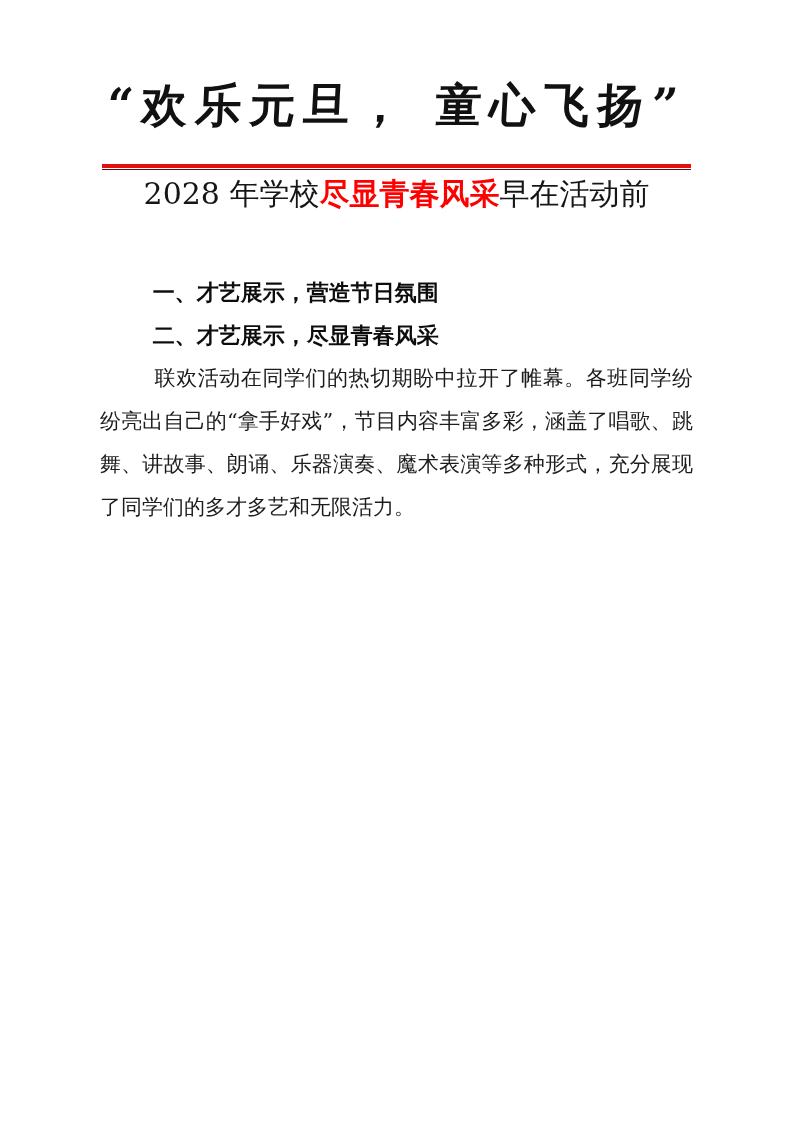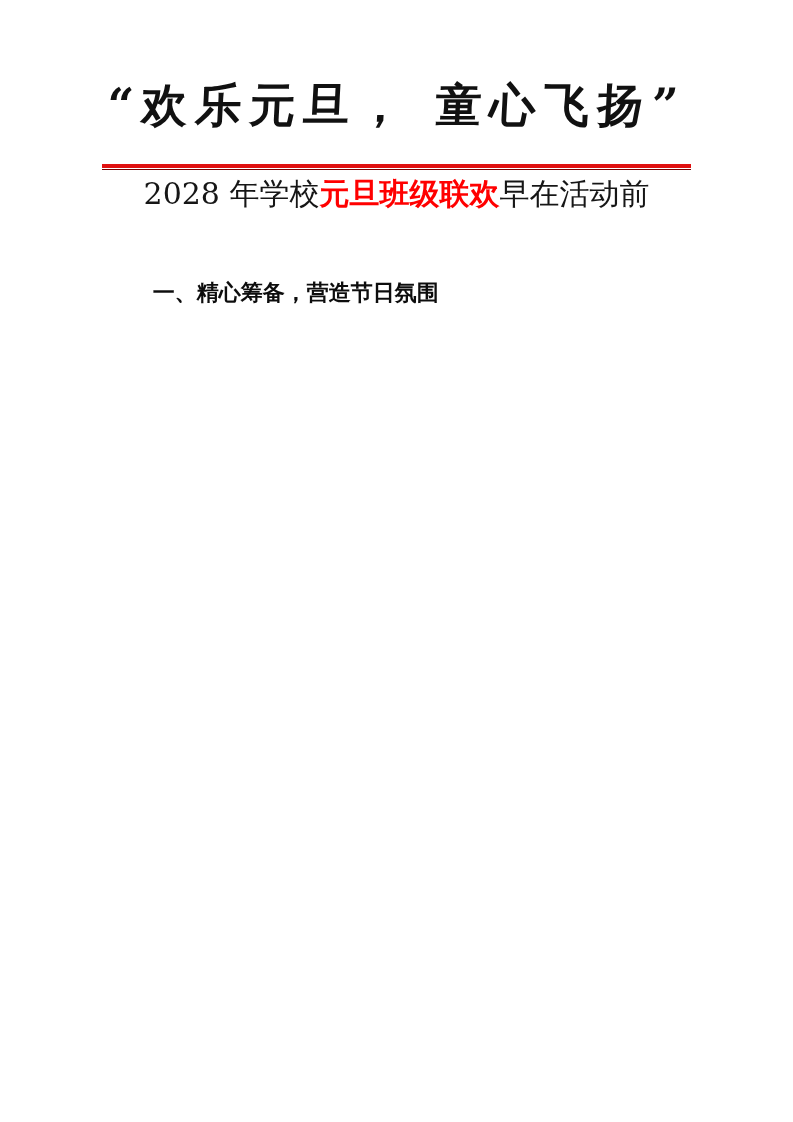--- a/index.html
+++ b/index.html
@@ -88,25 +88,27 @@
 </style>
 </head>
 <body>
 
 <div class="page">
 
   <h1 class="main-title">“欢乐元旦， 童心飞扬”</h1>
 
   <div class="title-rule"></div>
 
-  <h2 class="subtitle"><span>2028 年学校</span><span class="hl">元旦班级联欢</span><span>早在活动前</span></h2>
+  <h2 class="subtitle"><span>2028 年学校</span><span class="hl">尽显青春风采</span><span>早在活动前</span></h2>
 
   <div class="doc-body">
 
 
-    <div class="section-heading">一、精心筹备，营造节日氛围</div>
+    <div class="section-heading">一、才艺展示，营造节日氛围</div>
 
 
+    <div class="section-heading">二、才艺展示，尽显青春风采</div>
 
+    <p>联欢活动在同学们的热切期盼中拉开了帷幕。各班同学纷纷亮出自己的“拿手好戏”，节目内容丰富多彩，涵盖了唱歌、跳舞、讲故事、朗诵、乐器演奏、魔术表演等多种形式，充分展现了同学们的多才多艺和无限活力。</p>
 
 
   </div>
 </div>
 
 </body></html>

